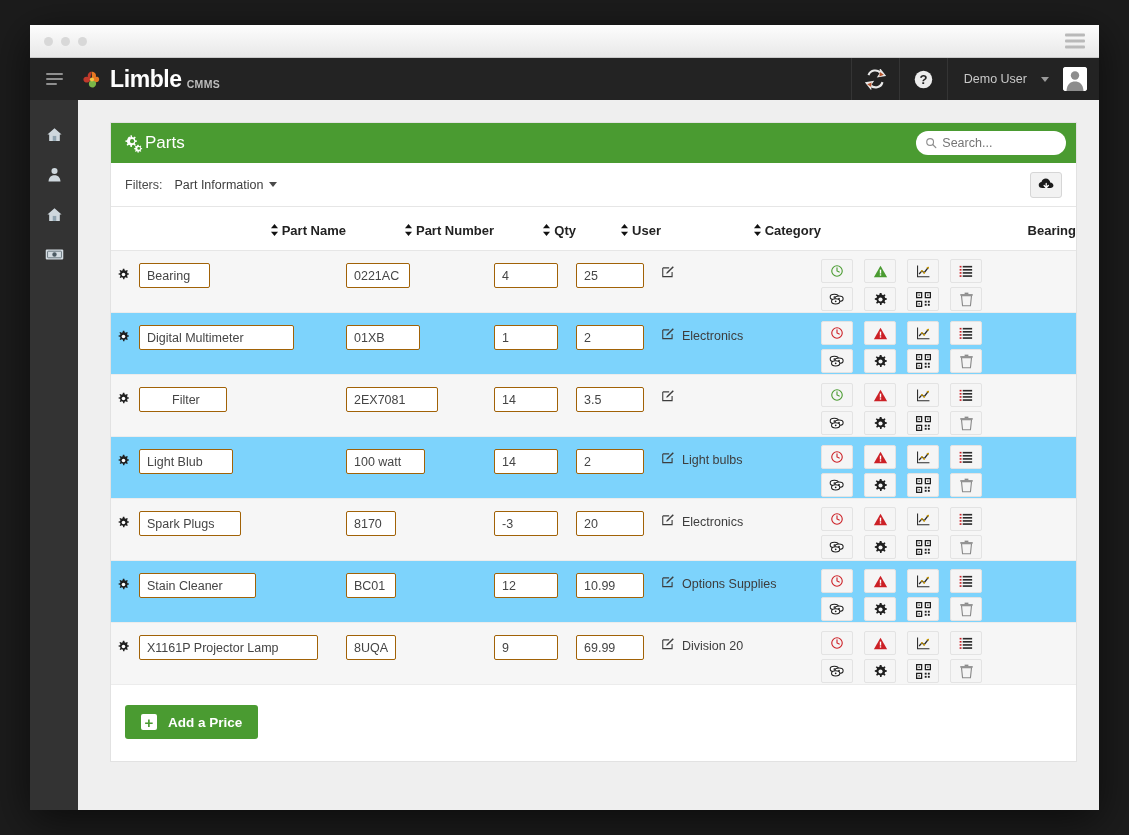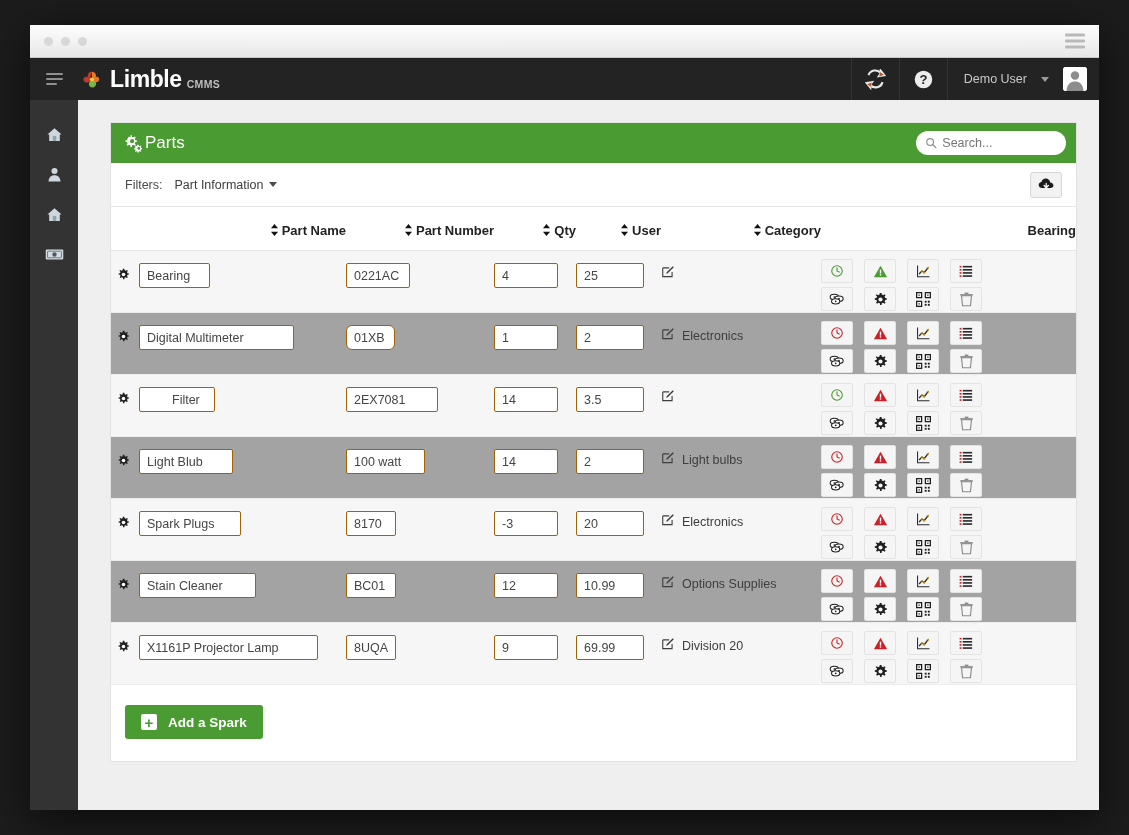--- a/index.html
+++ b/index.html
@@ -132,21 +132,21 @@
   
   table.parts { width:100%; border-collapse:collapse; table-layout:fixed; }
   table.parts th {
     font-size:13px; color:#222; font-weight:bold; text-align:right;
     padding:16px 0 12px 0; border-bottom:1px solid #e6e6e6;
     white-space:nowrap;
   }
   .sortarrow { display:inline-block; margin-right:3px; position:relative; top:1px; }
   table.parts td { padding:0; vertical-align:top; }
   tr.row-odd td { background:#f6f6f6; }
-  tr.row-even td { background:#a3a3a3; }
+  tr.row-even td { background:#7dd3fc; }
   tr.parts-row td { border-bottom:1px solid #ececec; height:62px; }
 
   .cell-pad { padding:12px 0 0 0; }
   .namecell { display:flex; align-items:center; gap:9px; padding-left:6px; }
   .txtinput {
     border:1px solid #a16207; background:#fff; border-radius:2px;
     font-size:12.5px; color:#454545; padding:4px 7px;
     font-family:"Liberation Sans", sans-serif; outline:none;
     height:25px;
   }
@@ -474,21 +474,21 @@
                     <div class="namecell">
                       <span><svg width="13" height="13" viewBox="0 0 24 24">
                           <path d="M13.6 1.5 l.45 2.6 2.2.95 2.2-1.55 1.6 1.6-1.55 2.2.95 2.2 2.6.45 0 2.25-2.6.45-.95 2.2 1.55 2.2-1.6 1.6-2.2-1.55-2.2.95-.45 2.6-2.25 0-.45-2.6-2.2-.95-2.2 1.55-1.6-1.6 1.55-2.2-.95-2.2-2.6-.45 0-2.25 2.6-.45.95-2.2L4.4 5.1 6 3.5l2.2 1.55 2.2-.95.45-2.6z" fill="#1f1f1f"></path>
                           <circle cx="12" cy="12" r="3.3" fill="#fff"></circle>
                         </svg></span>
                       <input class="txtinput w-name" style="width: 154.8px;" value="Digital Multimeter">
                     </div>
                   </div>
                 </td>
                 <td>
-                  <div class="cell-pad"><input class="txtinput" style="width: 49px; border-radius: 6px;" value="01XB"></div>
+                  <div class="cell-pad"><input class="txtinput" style="width: 74px;" value="01XB"></div>
                 </td>
                 <td>
                   <div class="cell-pad"><input class="txtinput w-qty" value="1" style=""></div>
                 </td>
                 <td>
                   <div class="cell-pad"><input class="txtinput w-price" value="2" style=""></div>
                 </td>
                 <td>
                   <div class="catcell">
                     <span><svg width="14" height="14" viewBox="0 0 24 24">
@@ -575,21 +575,21 @@
                 </td>
               </tr>
               <tr class="parts-row row-odd">
                 <td>
                   <div class="cell-pad">
                     <div class="namecell">
                       <span><svg width="13" height="13" viewBox="0 0 24 24">
                           <path d="M13.6 1.5 l.45 2.6 2.2.95 2.2-1.55 1.6 1.6-1.55 2.2.95 2.2 2.6.45 0 2.25-2.6.45-.95 2.2 1.55 2.2-1.6 1.6-2.2-1.55-2.2.95-.45 2.6-2.25 0-.45-2.6-2.2-.95-2.2 1.55-1.6-1.6 1.55-2.2-.95-2.2-2.6-.45 0-2.25 2.6-.45.95-2.2L4.4 5.1 6 3.5l2.2 1.55 2.2-.95.45-2.6z" fill="#1f1f1f"></path>
                           <circle cx="12" cy="12" r="3.3" fill="#fff"></circle>
                         </svg></span>
-                      <input class="txtinput w-name" style="width: 76px; padding-left: 32px;" value="Filter">
+                      <input class="txtinput w-name" style="width: 88px; padding-left: 32px;" value="Filter">
                     </div>
                   </div>
                 </td>
                 <td>
                   <div class="cell-pad"><input class="txtinput" style="width: 92px;" value="2EX7081"></div>
                 </td>
                 <td>
                   <div class="cell-pad"><input class="txtinput w-qty" value="14" style=""></div>
                 </td>
                 <td>
@@ -1103,21 +1103,21 @@
                     </div>
                   </div>
                 </td>
               </tr>
             </tbody>
         </table>
 
         <div class="addbar">
           <button class="add-btn">
             <span class="plus-sq">+</span>
-            <span>Add a Spark</span>
+            <span>Add a Price</span>
           </button>
         </div>
 
       </div>
     </div>
 
   </div>
 </div>
 
 </body></html>

